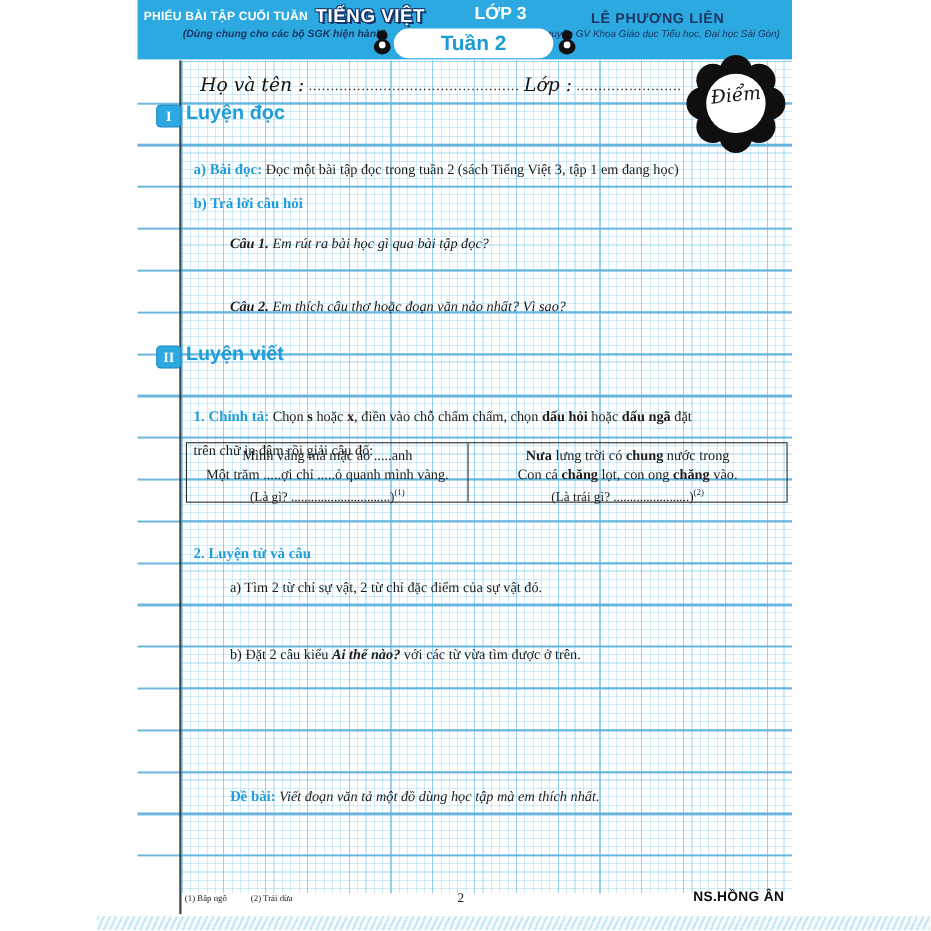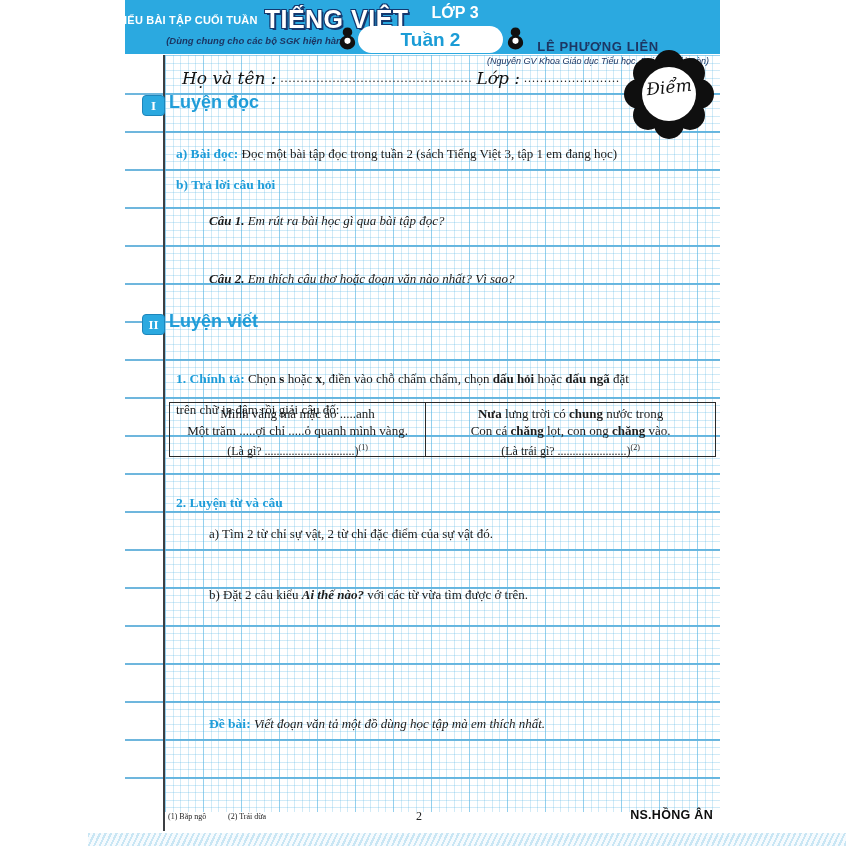--- a/index.html
+++ b/index.html
@@ -24,35 +24,35 @@
       repeating-linear-gradient(to bottom, rgba(88,182,228,0.45) 0 1px, transparent 1px 38px);
   }
   .margin-line { position:absolute; left:38px; top:55px; width:2px; height:776px; background:#3c3f42; }
 
   
   .band { position:absolute; left:0; top:0; width:595px; height:54px; background:#2BA9E0; font-family:"Liberation Sans", sans-serif; }
   .series { position:absolute; left:16px; top:5px; width:235px; text-align:center; }
   .series-row { display:flex; align-items:center; justify-content:center; gap:7px; }
   .series-label { color:#fff; font-weight:bold; font-size:11px; letter-spacing:0.2px; white-space:nowrap; }
   .series-title {
-    color:#fff; font-weight:bold; font-size:25px; letter-spacing:0.5px; white-space:nowrap;
+    color:#fff; font-weight:bold; font-size:17px; letter-spacing:0.5px; white-space:nowrap;
     text-shadow:2px 2px 0 #14386E, -1px -1px 0 #14386E, 1px -1px 0 #14386E, -1px 1px 0 #14386E, 1px 1px 0 #14386E;
   }
   .series-note { color:#1C3663; font-size:9.5px; font-style:italic; font-weight:bold; margin-top:1px; white-space:nowrap; }
   .grade { position:absolute; left:270px; top:4px; width:120px; text-align:center; color:#fff; font-weight:bold; font-size:16px; }
   .week-pill {
     position:absolute; left:233px; top:26px; width:145px; height:27px; background:#fff; border-radius:14px;
     display:flex; align-items:center; justify-content:center; z-index:3;
   }
   .week-pill span { color:#1B9CD6; font-weight:bold; font-size:19px; }
   .chick { position:absolute; top:25px; width:21px; height:26px; z-index:4; }
   .chick-l { left:212px; transform:scaleX(-1); }
   .chick-r { left:380px; }
   .author { position:absolute; right:6px; top:9px; width:232px; text-align:center; }
-  .author-name { color:#1C3663; font-weight:bold; font-size:13px; letter-spacing:0.6px; white-space:nowrap;margin-top:30px; }
+  .author-name { color:#1C3663; font-weight:bold; font-size:13px; letter-spacing:0.6px; white-space:nowrap; }
   .author-note { color:#1C3663; font-size:9px; font-style:italic; margin-top:2px; white-space:nowrap; }
 
   
   .stamp { position:absolute; left:622px; top:49px; width:94px; height:92px; z-index:5; }
   .stamp svg { position:absolute; left:0; top:0; }
   .stamp-label {
     position:absolute; left:0; top:28px; width:94px; text-align:center;
     font-family:"DejaVu Serif", serif; font-style:italic; font-size:17px; color:#111;
     transform:rotate(-6deg);
   }

